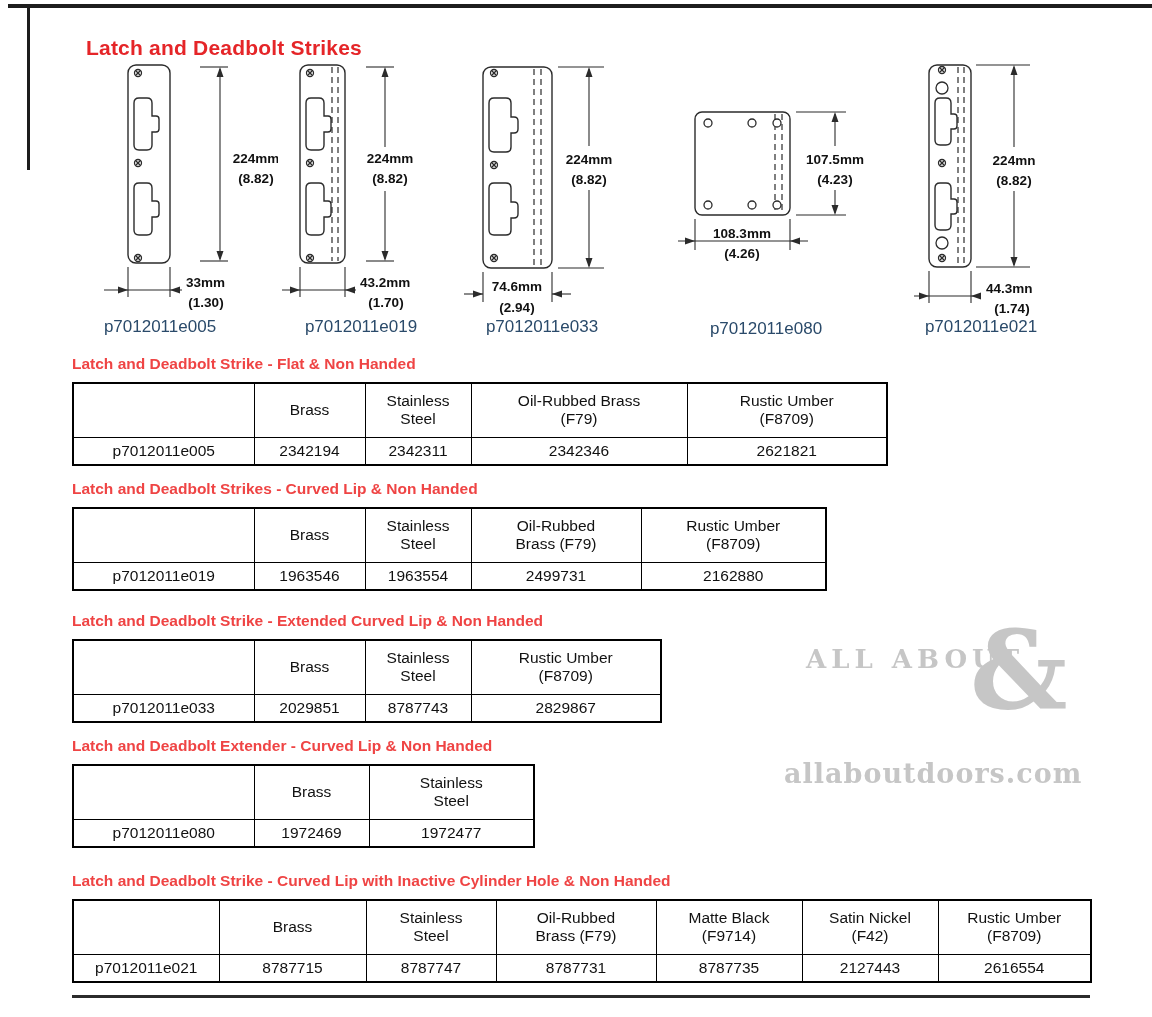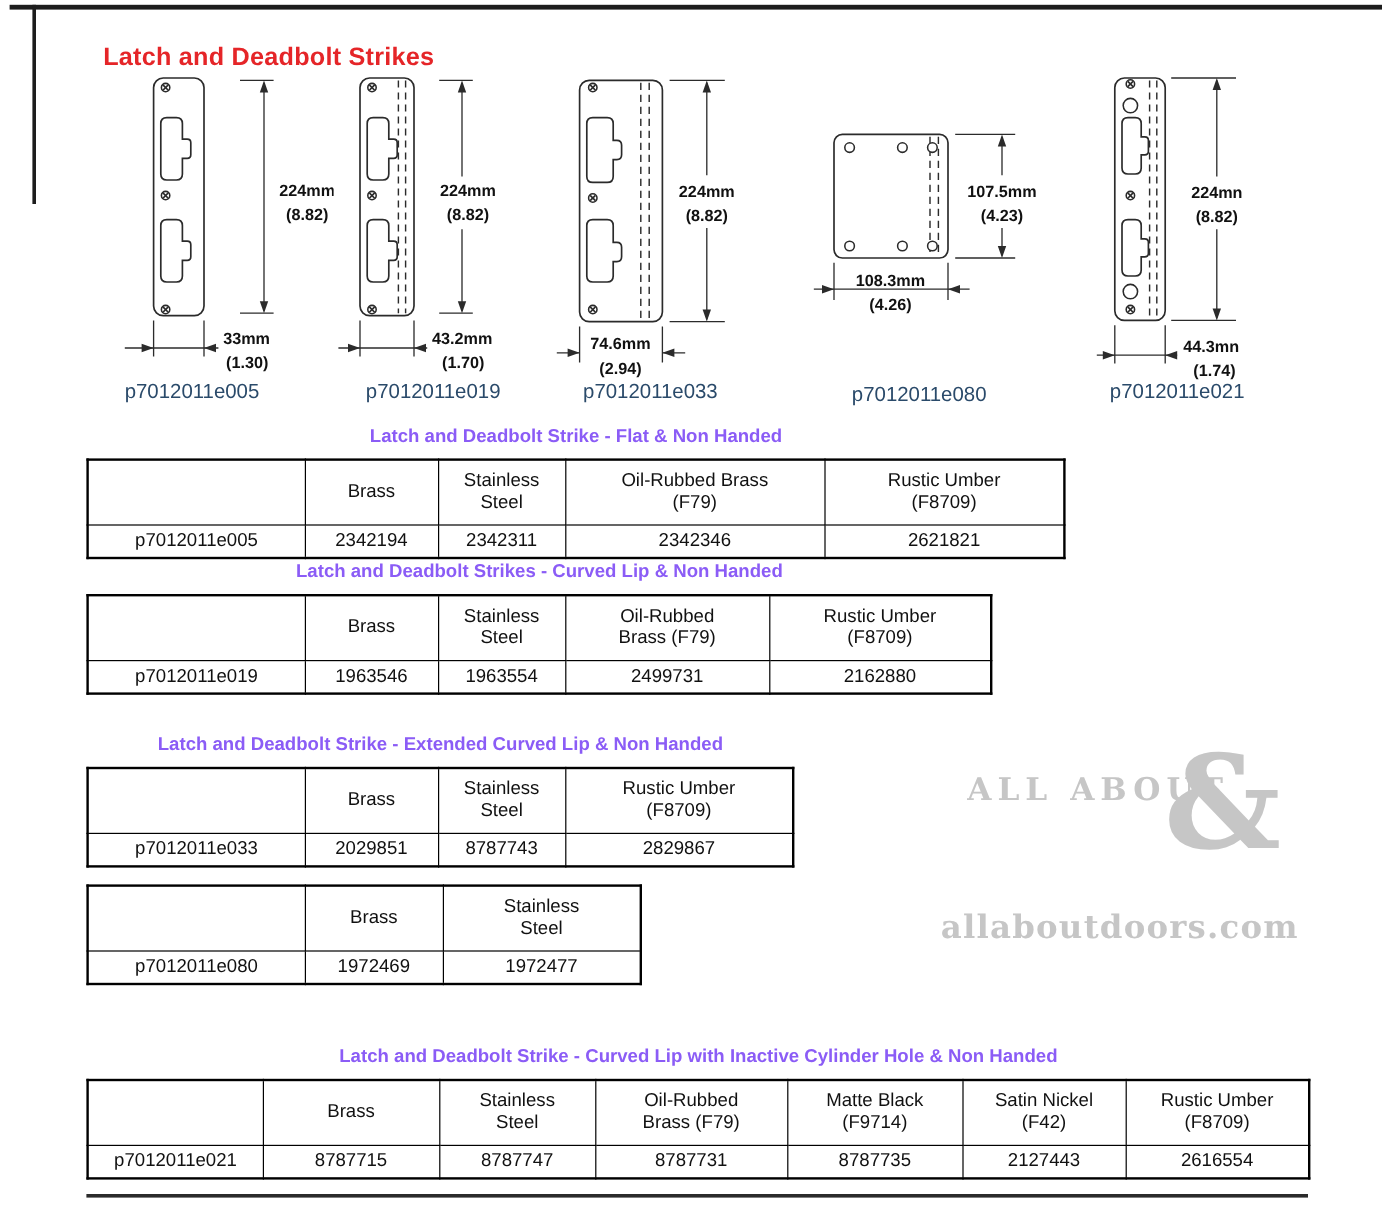--- a/index.html
+++ b/index.html
@@ -18,21 +18,21 @@
   .diag{position:absolute;}
   .diag path,.diag rect,.diag line{fill:none;stroke:#2b2b2b;stroke-width:1.4;}
   .diag circle{fill:#fff;stroke:#2b2b2b;stroke-width:1.3;}
   .diag .dimline{stroke-width:1.1;}
   .diag .dash{stroke-width:1.2;stroke-dasharray:6 4;}
   .diag polygon{fill:#2b2b2b;stroke:none;}
   .diag text{font-family:"Liberation Sans",sans-serif;fill:#111;}
   .diag text.dim{font-size:13.5px;font-weight:bold;}
   .diag text.plabel{font-size:17px;fill:#2a4a6a;}
   .tbl-sec{position:absolute;left:72px;}
-  .tbl-sec h2{margin:0 0 9px 0;font-size:15.5px;font-weight:bold;color:#8b5cf6;text-align:center;}
+  .tbl-sec h2{margin:0 0 9px 0;font-size:15.5px;font-weight:bold;color:#ef4444;}
   table.parts{border-collapse:collapse;table-layout:fixed;border:2.5px solid #000;}
   table.parts th,table.parts td{
     border:1.6px solid #000;text-align:center;vertical-align:middle;
     font-size:15.5px;font-weight:normal;padding:0 4px;white-space:pre-line;
   }
   tr.hd{height:54px;}
   tr.dt{height:28px;}
   #watermark{position:absolute;left:780px;top:640px;width:300px;height:170px;
     color:#c6c6c6;font-family:"DejaVu Serif","Liberation Serif",serif;font-weight:bold;}
   #watermark span{position:absolute;white-space:nowrap;line-height:1;}
@@ -265,21 +265,21 @@
       <td>p7012011e005</td>
       <td>2342194</td>
       <td>2342311</td>
       <td>2342346</td>
       <td>2621821</td>
     </tr>
   </tbody>
     </table>
 </section>
 
-<section class="tbl-sec" style="top:468px;">
+<section class="tbl-sec" style="top:480px;">
   <h2>Latch and Deadbolt Strikes - Curved Lip &amp; Non Handed</h2>
   <table class="parts">
     <colgroup>
         <col style="width:181px">
         <col style="width:111px">
         <col style="width:106px">
         <col style="width:170px">
         <col style="width:185px">
       </colgroup>
     <tbody>
@@ -326,20 +326,21 @@
       <td>p7012011e033</td>
       <td>2029851</td>
       <td>8787743</td>
       <td>2829867</td>
     </tr>
   </tbody>
     </table>
 </section>
 
 <section class="tbl-sec" style="top:737px;">
+  <h2>Latch and Deadbolt Extender - Curved Lip &amp; Non Handed</h2>
   <table class="parts">
     <colgroup>
         <col style="width:181px">
         <col style="width:115px">
         <col style="width:165px">
       </colgroup>
     <tbody>
         <tr class="hd">
       <th></th>
       <th>Brass</th>

